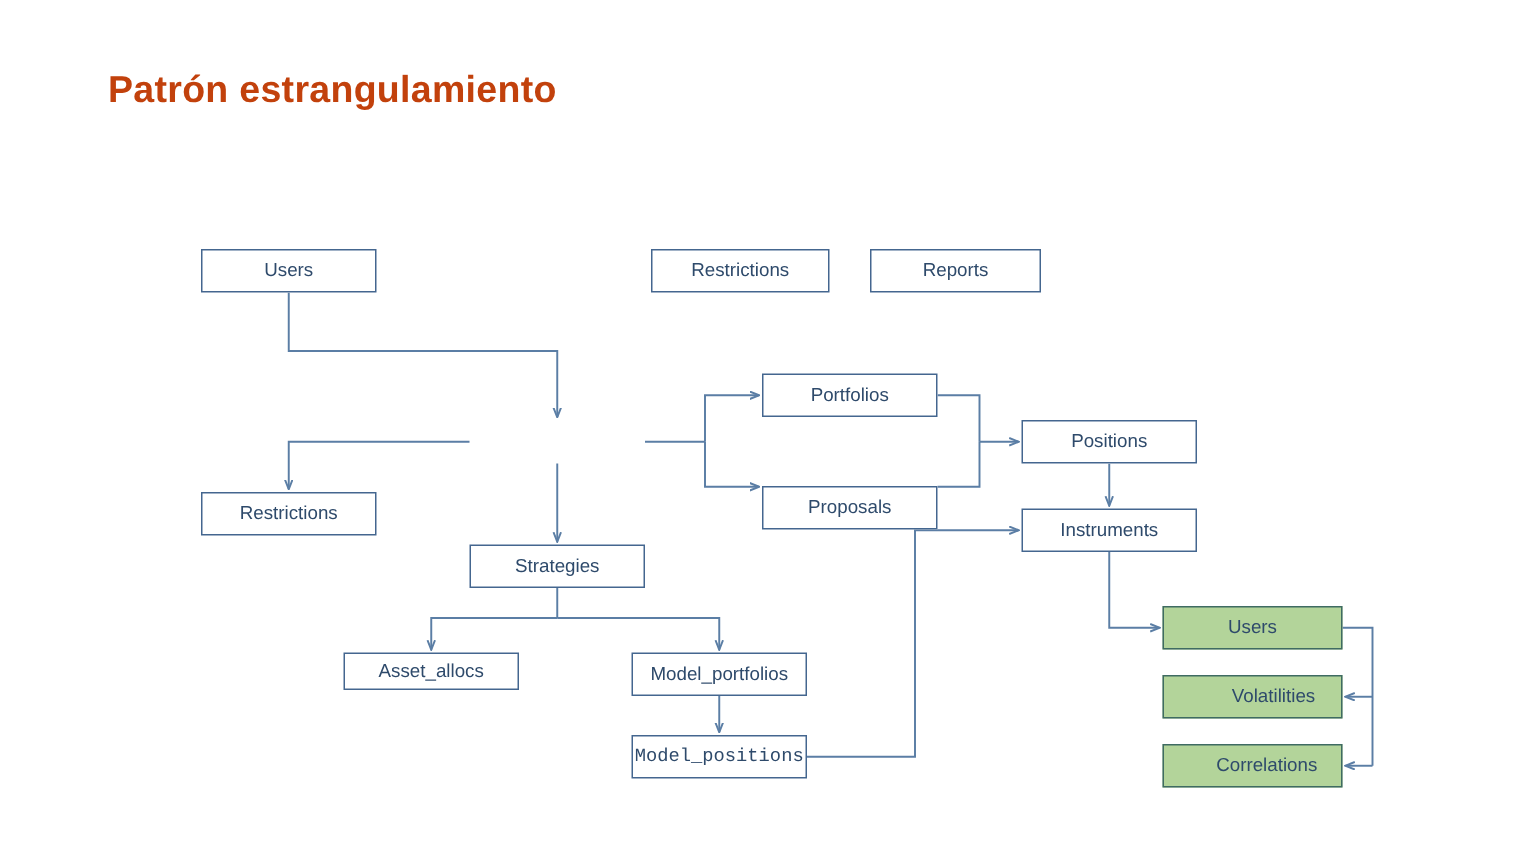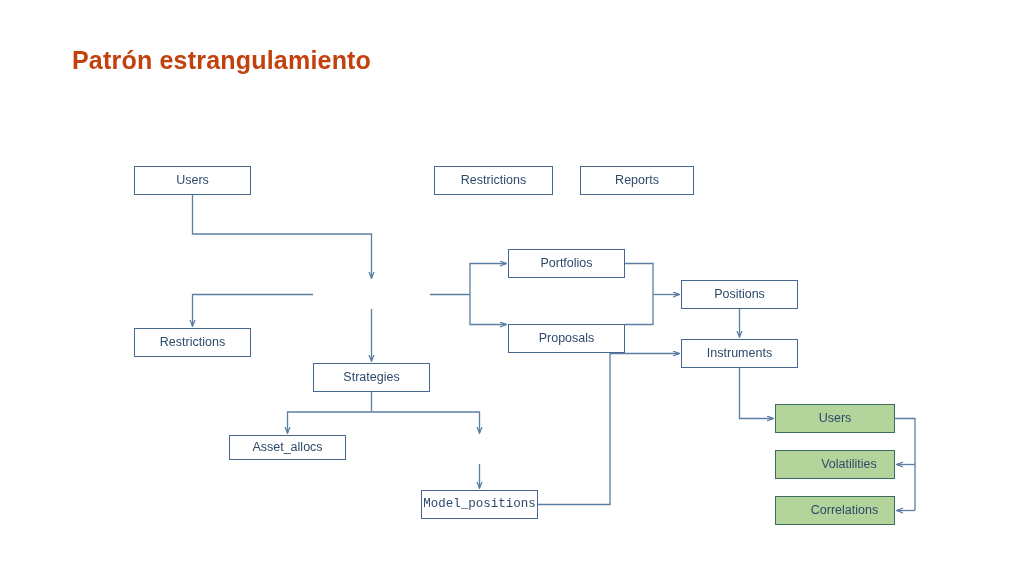--- a/index.html
+++ b/index.html
@@ -152,20 +152,23 @@
     </div>
 
     <div class="node" style="left:313px; top:363px; width:117px; height:29px;">
       <span>Strategies</span>
     </div>
 
     <div class="node" style="left:229px; top:435px; width:117px; height:25px;">
       <span>Asset_allocs</span>
     </div>
 
+    <div class="node" style="left:421px; top:435px; width:117px; height:29px;">
+      <span>Model_portfolios</span>
+    </div>
 
     <div class="node" style="left:421px; top:490px; width:117px; height:29px;font-family:Liberation Mono, monospace;">
       <span>Model_positions</span>
     </div>
 
     <div class="node green" style="left:775px; top:404px; width:120px; height:29px;">
       <span>Users</span>
     </div>
 
     <div class="node green" style="left:775px; top:450px; width:120px; height:29px;padding-left:28px;">

